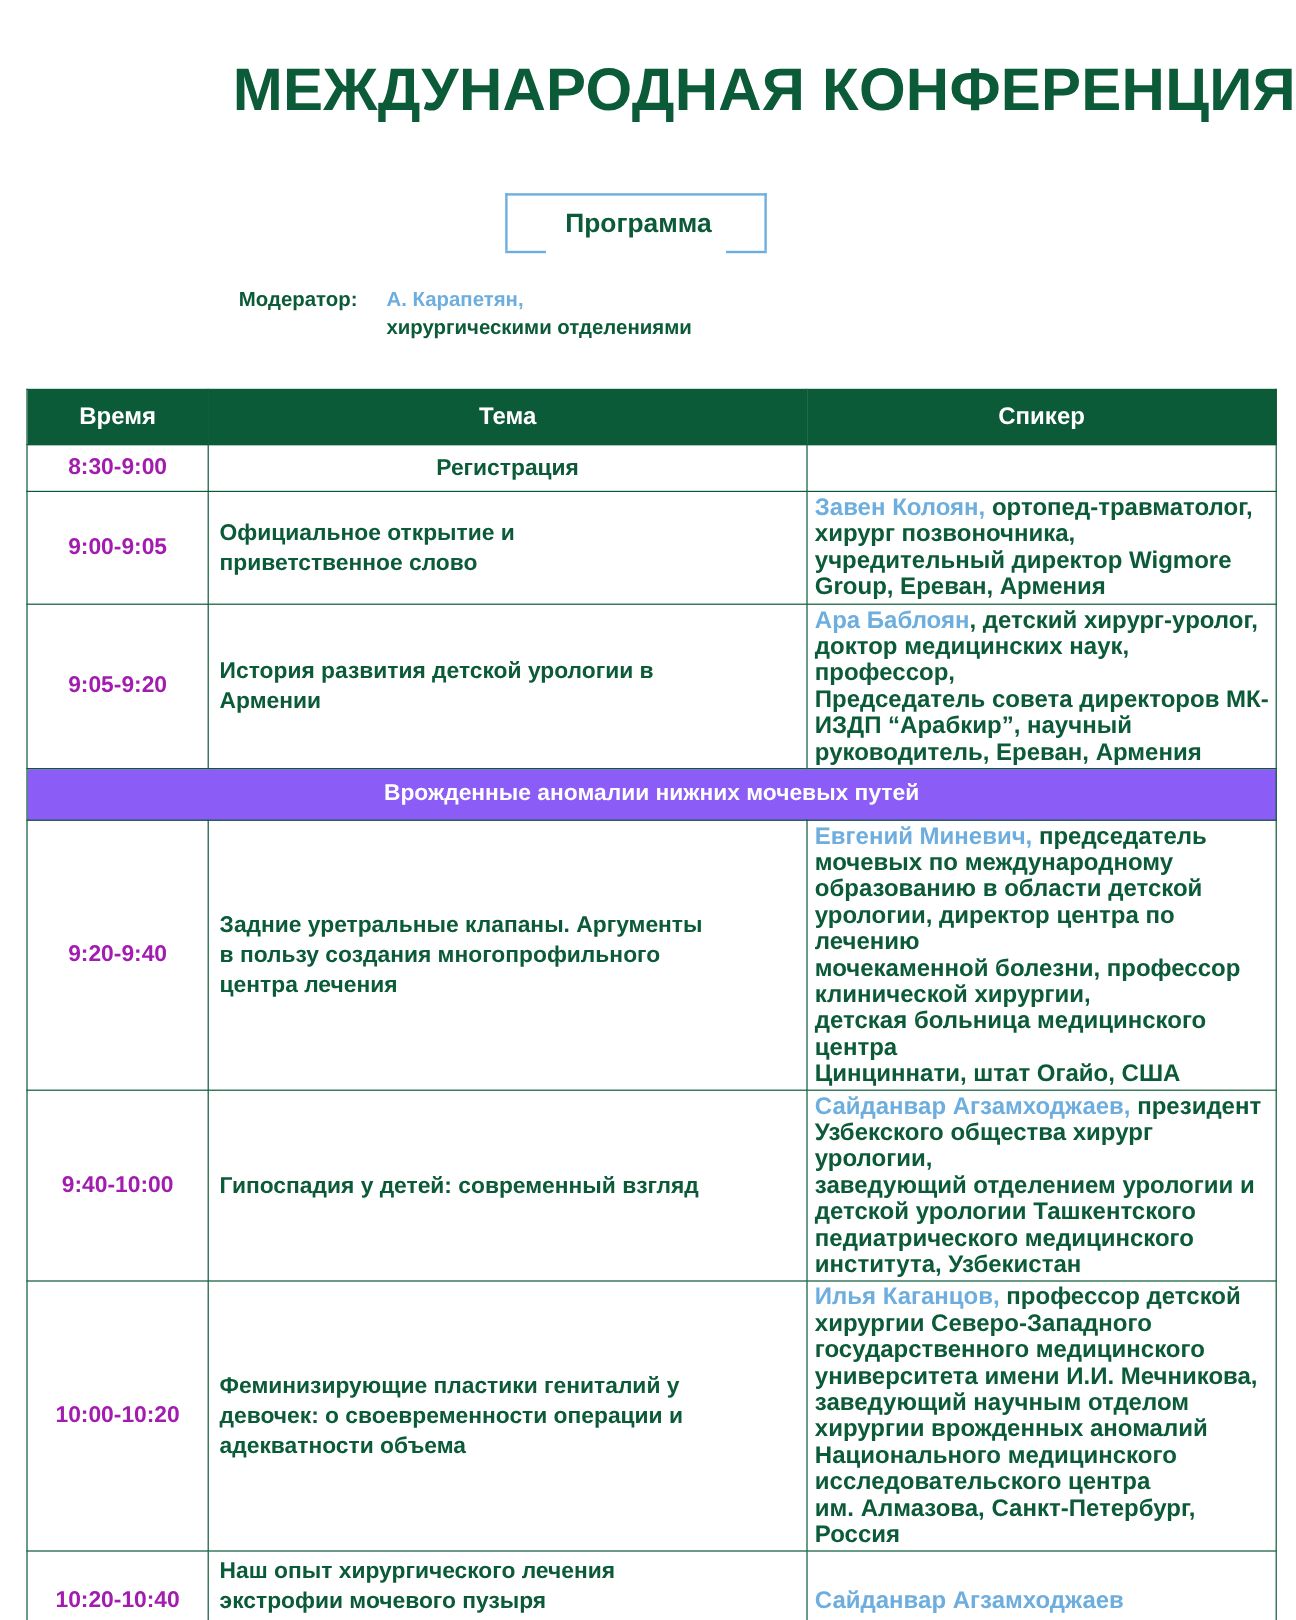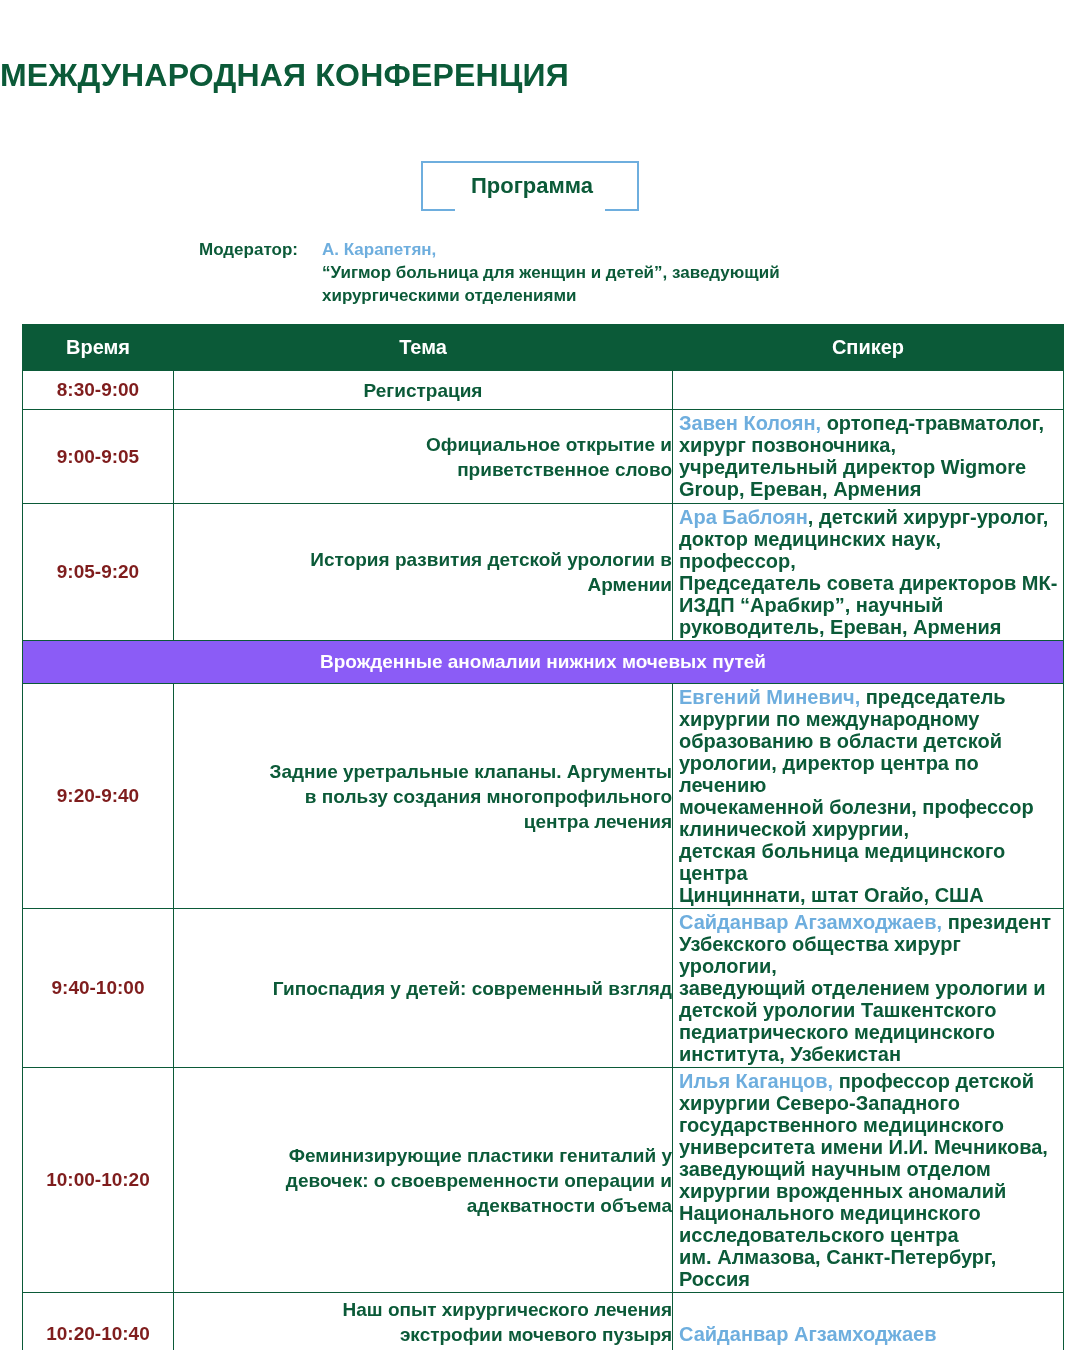--- a/index.html
+++ b/index.html
@@ -1,36 +1,36 @@
 <!DOCTYPE html>
 <html><head>
   <meta charset="utf-8">
   <style>
     html, body { margin: 0; padding: 0; background: #ffffff; }
     body { width: 1080px; height: 1350px; position: relative; overflow: hidden;
            font-family: "Liberation Sans", "DejaVu Sans", sans-serif; color: #0b5a38; }
-    .title { position: absolute; left: 0; top: 52px; width: 1080px; text-align: left;
-             font-weight: bold; font-size: 32px; line-height: 46px; color: #0b5a38; letter-spacing: 0.2px; }
+    .title { position: absolute; left: 0; top: 52px; width: 1080px; text-align: right;
+             font-weight: bold; font-size: 50px; line-height: 46px; color: #0b5a38; letter-spacing: 0.2px; }
     .prog-box { position: absolute; left: 421px; top: 161px; width: 218px; height: 48px;
                 border: 2px solid #6eaede; border-bottom: none; box-sizing: border-box; }
     .prog-box .bl { position: absolute; bottom: -2px; left: -2px; width: 34px; height: 2px; background: #6eaede; }
     .prog-box .br { position: absolute; bottom: -2px; right: -2px; width: 34px; height: 2px; background: #6eaede; }
     .prog-box .lbl { position: absolute; left: 4px; right: 0; top: 10px; text-align: center;
                      font-weight: bold; font-size: 22px; color: #0b5a38; }
     .moderator { position: absolute; left: 199px; top: 238px; font-weight: bold; font-size: 17px; line-height: 23px; }
     .moderator .mlabel { position: absolute; left: 0; top: 0; white-space: nowrap; color: #0b5a38; }
     .moderator .mbody { position: absolute; left: 123px; top: 0; width: 620px; color: #0b5a38; }
     .moderator .mname { color: #6eaede; display: block; }
     .moderator .mline { display: block; white-space: nowrap; }
 
     table.prog { position: absolute; left: 22px; top: 324px; width: 1042px; border-collapse: collapse; table-layout: fixed; }
     table.prog td, table.prog th { border: 1px solid #0b5a38; padding: 0; vertical-align: middle; }
     table.prog th { background: #0b5a38; color: #ffffff; font-size: 20px; font-weight: bold; height: 45px; text-align: center; }
-    .c-time { width: 150px; text-align: center; font-weight: bold; font-size: 19px; color: #7f1d1d; }
-    .c-topic { width: 498px; font-weight: bold; font-size: 19px; line-height: 25px; color: #0b5a38; padding-left: 9px !important; text-align: right; }
+    .c-time { width: 150px; text-align: center; font-weight: bold; font-size: 19px; color: #a21caf; }
+    .c-topic { width: 498px; font-weight: bold; font-size: 19px; line-height: 25px; color: #0b5a38; padding-left: 9px !important; }
     .c-speaker { font-weight: bold; font-size: 20px; line-height: 22px; color: #0b5a38; padding: 2px 4px 2px 6px !important; vertical-align: top !important; }
     .c-speaker.mid { vertical-align: middle !important; }
     .sp-name { color: #6eaede; }
     .center { text-align: center; padding-left: 0 !important; }
     tr.section td { background: #8b5cf6; color: #ffffff; text-align: center; font-weight: bold; font-size: 19px; height: 42px; }
     tr.break td { background: #0b5a38; color: #fca5a5; font-weight: bold; font-size: 19px; height: 44px; border-color: #0b5a38; }
     tr.break .bt { text-align: center; }
     tr.break .bl2 { text-align: left; padding-right: 83px; }
     .ln { display: block; }
   </style>
@@ -44,21 +44,20 @@
 <div class="prog-box">
   <span class="bl"></span>
   <span class="br"></span>
   <div class="lbl">Программа</div>
 </div>
 
 <div class="moderator">
   <span class="mlabel">Модератор:</span>
   <div class="mbody">
     <span class="mname">А. Карапетян,</span>
-    <span class="mline">“Уигмор больница для женщин и детей”, заведующий</span>
     <span class="mline">хирургическими отделениями</span>
   </div>
 </div>
 
 <table class="prog">
   <thead>
     <tr>
       <th style="width:150px">Время</th>
       <th style="width:498px">Тема</th>
       <th>Спикер</th>
@@ -109,21 +108,21 @@
 
     <tr style="height:187px">
       <td class="c-time">9:20-9:40</td>
       <td class="c-topic">
         <span class="ln">Задние уретральные клапаны. Аргументы</span>
         <span class="ln">в пользу создания многопрофильного</span>
         <span class="ln">центра лечения</span>
       </td>
       <td class="c-speaker">
         <span class="sp-name">Евгений Миневич,</span><span> председатель</span>
-        <span class="ln">хирургии по международному</span>
+        <span class="ln">мочевых по международному</span>
         <span class="ln">образованию в области детской</span>
         <span class="ln">урологии, директор центра по лечению</span>
         <span class="ln">мочекаменной болезни, профессор</span>
         <span class="ln">клинической хирургии,</span>
         <span class="ln">детская больница медицинского центра</span>
         <span class="ln">Цинциннати, штат Огайо, США</span>
       </td>
     </tr>
 
     <tr style="height:139px">

